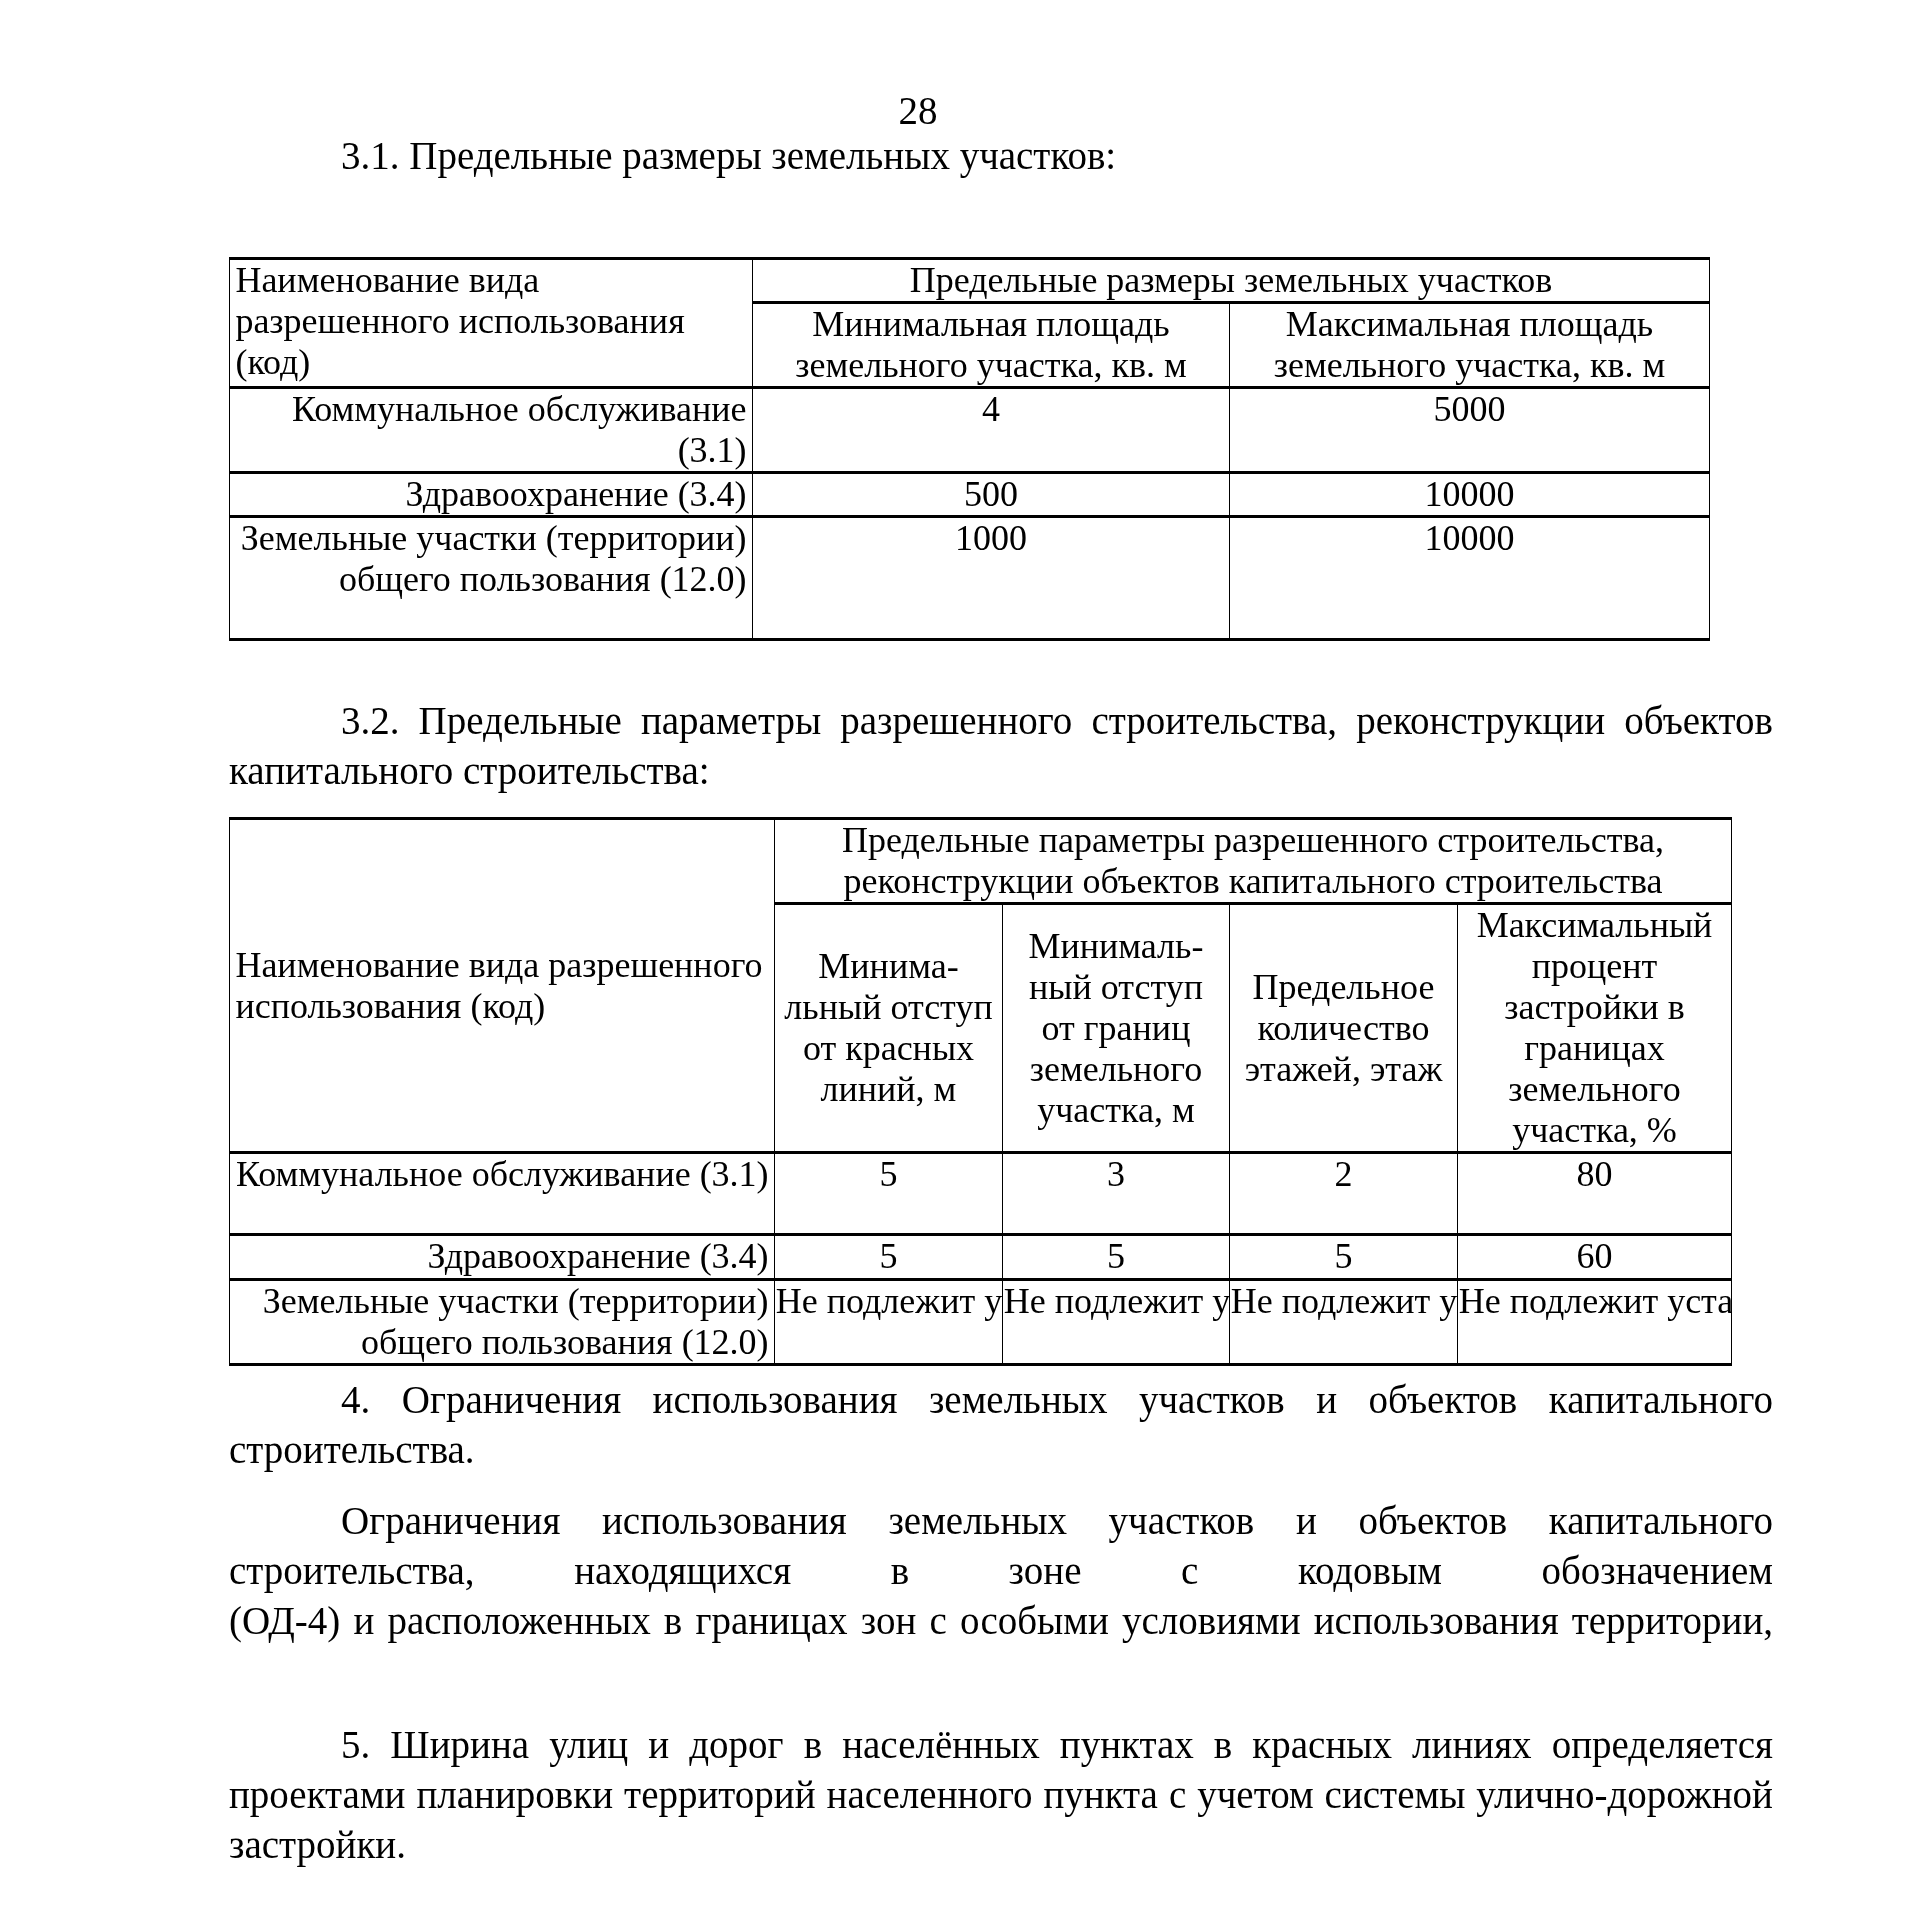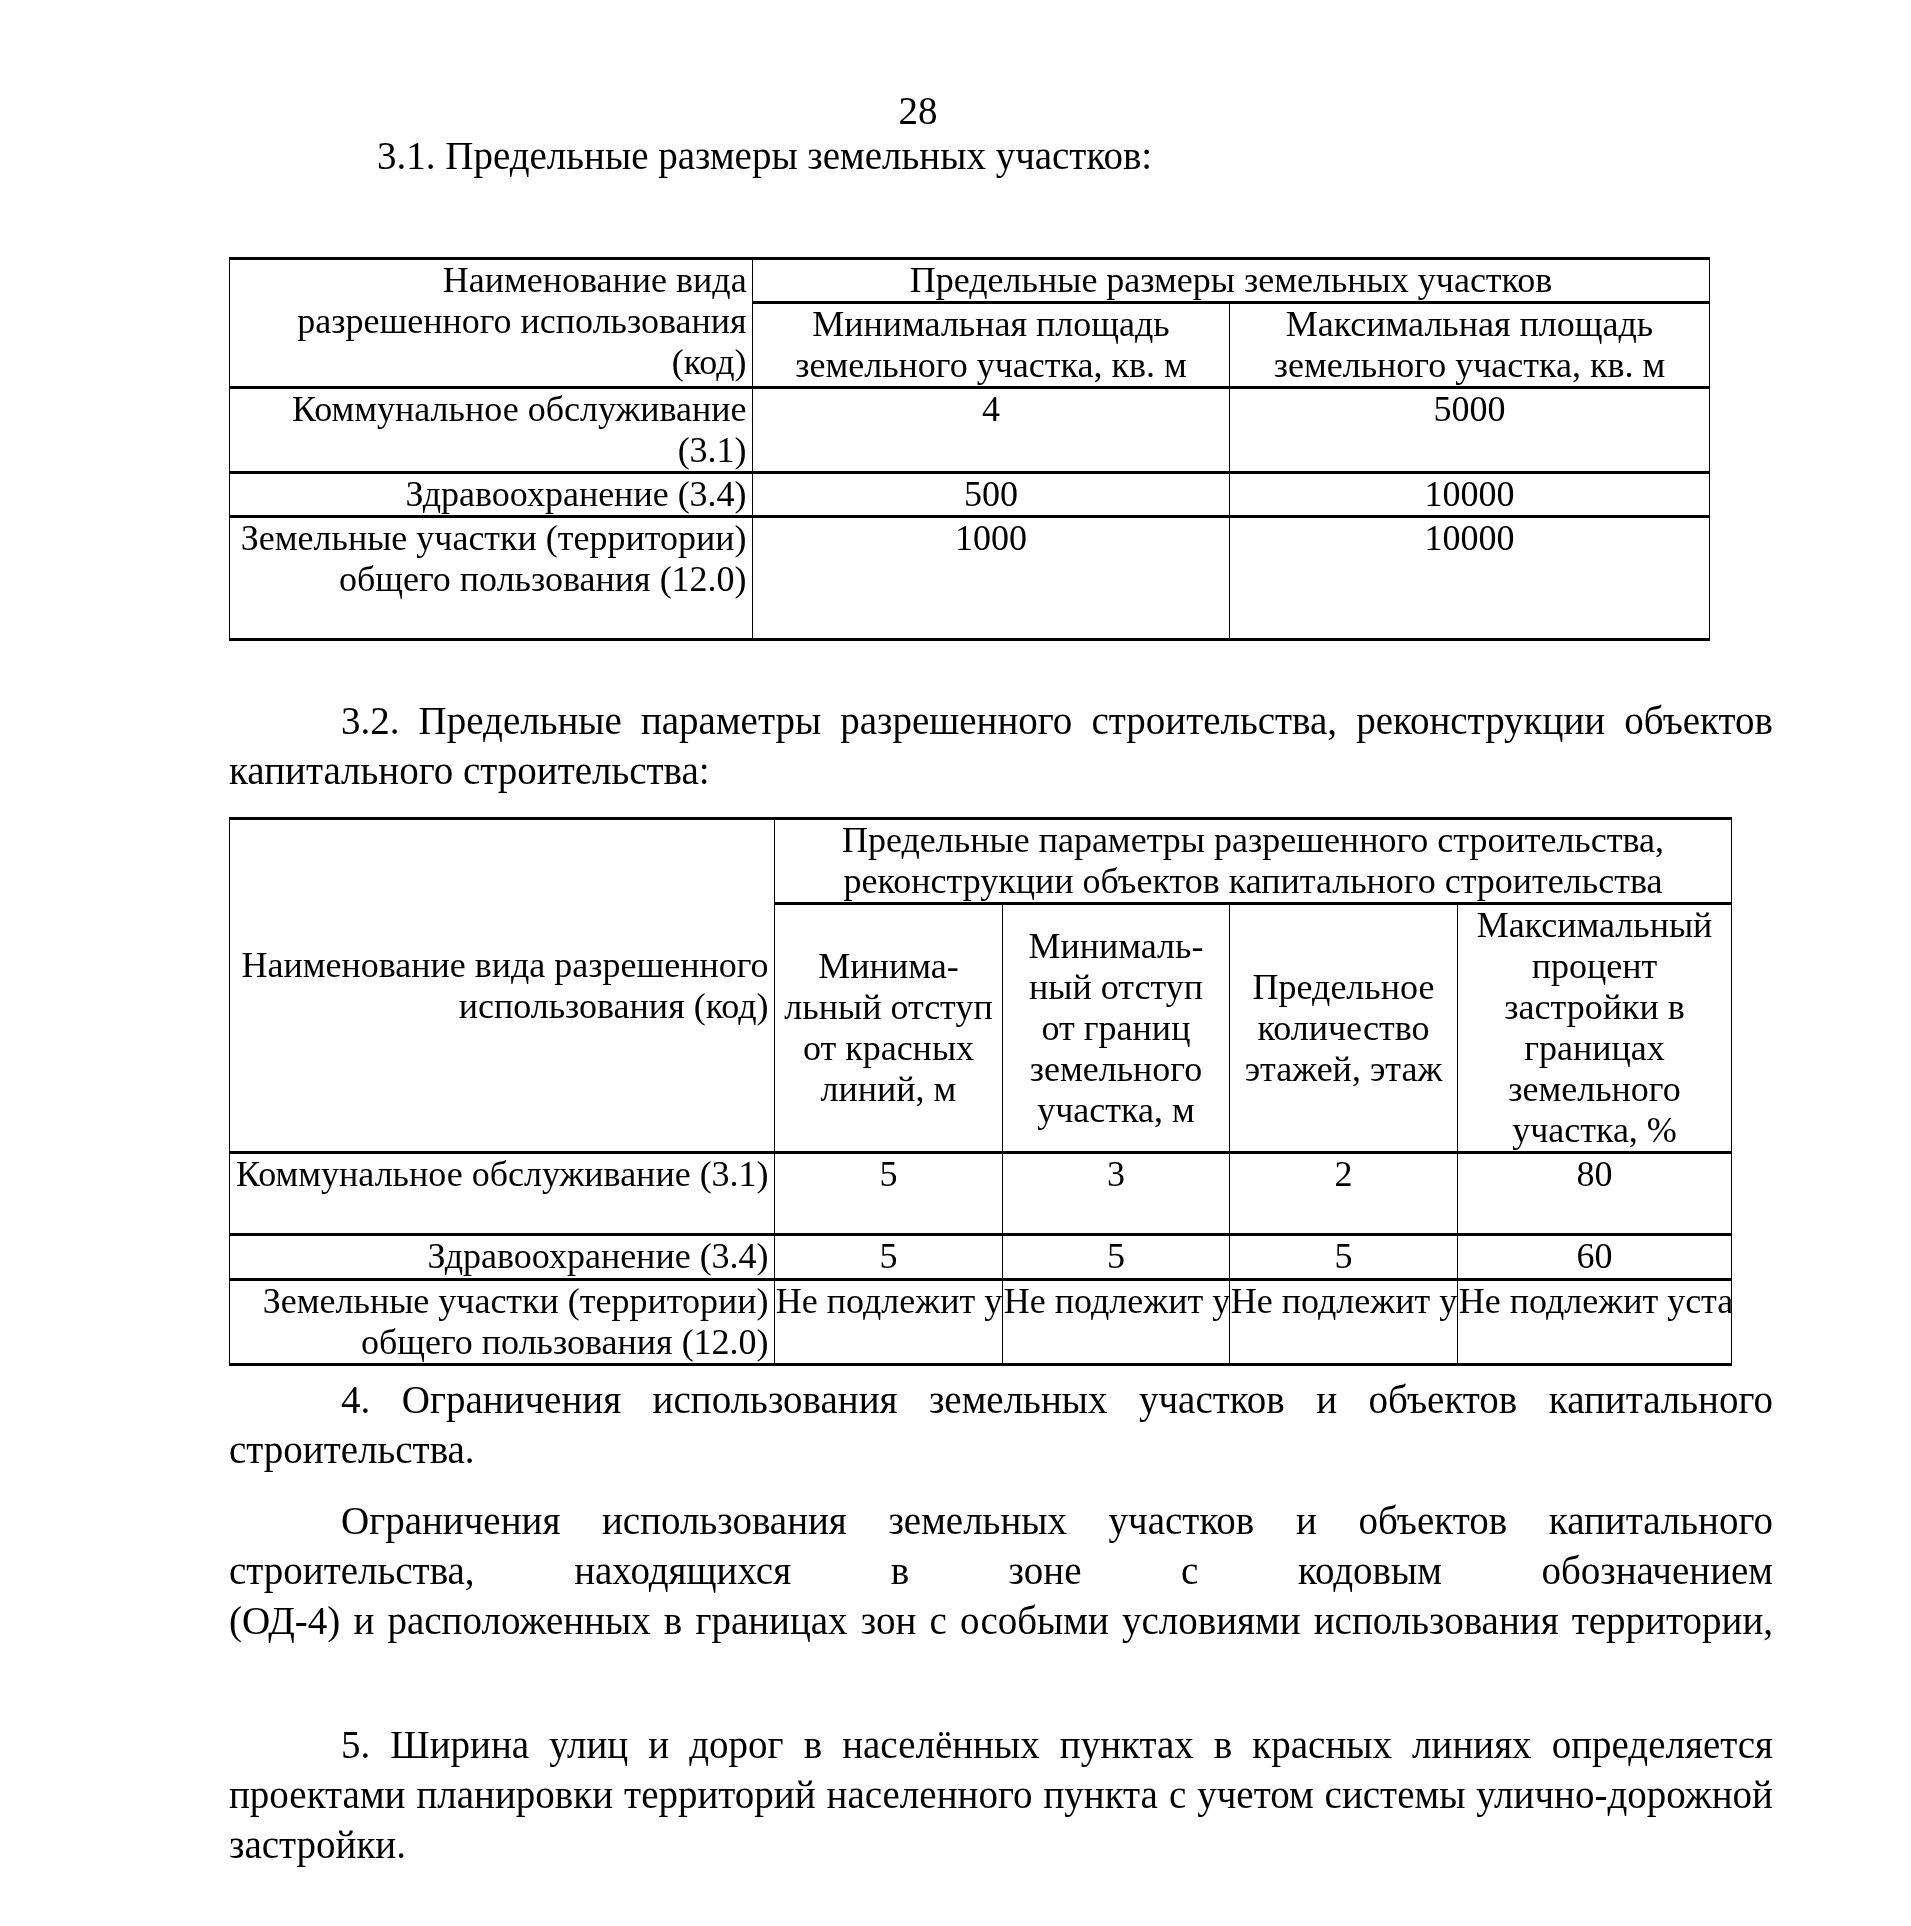--- a/index.html
+++ b/index.html
@@ -7,21 +7,21 @@
       width: 1911px; height: 2703px; position: relative; overflow: hidden;
       font-family: "Liberation Serif", "DejaVu Serif", serif;
       color: #000000;
     }
     .abs { position: absolute; }
     .page-number {
       left: 0; width: 1836px; top: 91px; text-align: center;
       font-size: 39px; line-height: 39px;
     }
     .heading {
-      font-size: 39px; line-height: 39px; white-space: nowrap; margin-left: 36px;
+      font-size: 39px; line-height: 39px; white-space: nowrap;
     }
     .para {
       left: 229px; width: 1544px;
       font-size: 39px; line-height: 50px;
       text-align: justify; text-align-last: left; font-family: Liberation Serif, serif;
     }
     .para .ln { display: block; height: 50px; white-space: nowrap; }
     .para .ln.j { text-align: justify; text-align-last: justify; white-space: normal; }
     .para .ln.ind { padding-left: 112px; }
 
@@ -29,21 +29,21 @@
       position: absolute; border-collapse: collapse; table-layout: fixed;
       font-size: 36px; line-height: 41px;
     }
     table.doc td {
       border-left: 1.5px solid #000; border-right: 1.5px solid #000;
       border-top: 3.1px solid #000; border-bottom: 3.1px solid #000;
       padding: 0 5.4px; vertical-align: top; text-align: center;
       overflow: hidden;
     }
     table.doc td.name { text-align: right; }
-    table.doc td.hname { text-align: right; }
+    table.doc td.hname { text-align: left; }
     table.doc td.vmid { vertical-align: middle; }
     table.doc td.nb { white-space: nowrap; padding: 0 0.8px; }
   </style>
 </head>
 <body>
 
 <div class="abs page-number">28</div>
 
 <div class="abs heading" style="left:341px; top:136px;">3.1. Предельные размеры земельных участков:</div>
 

